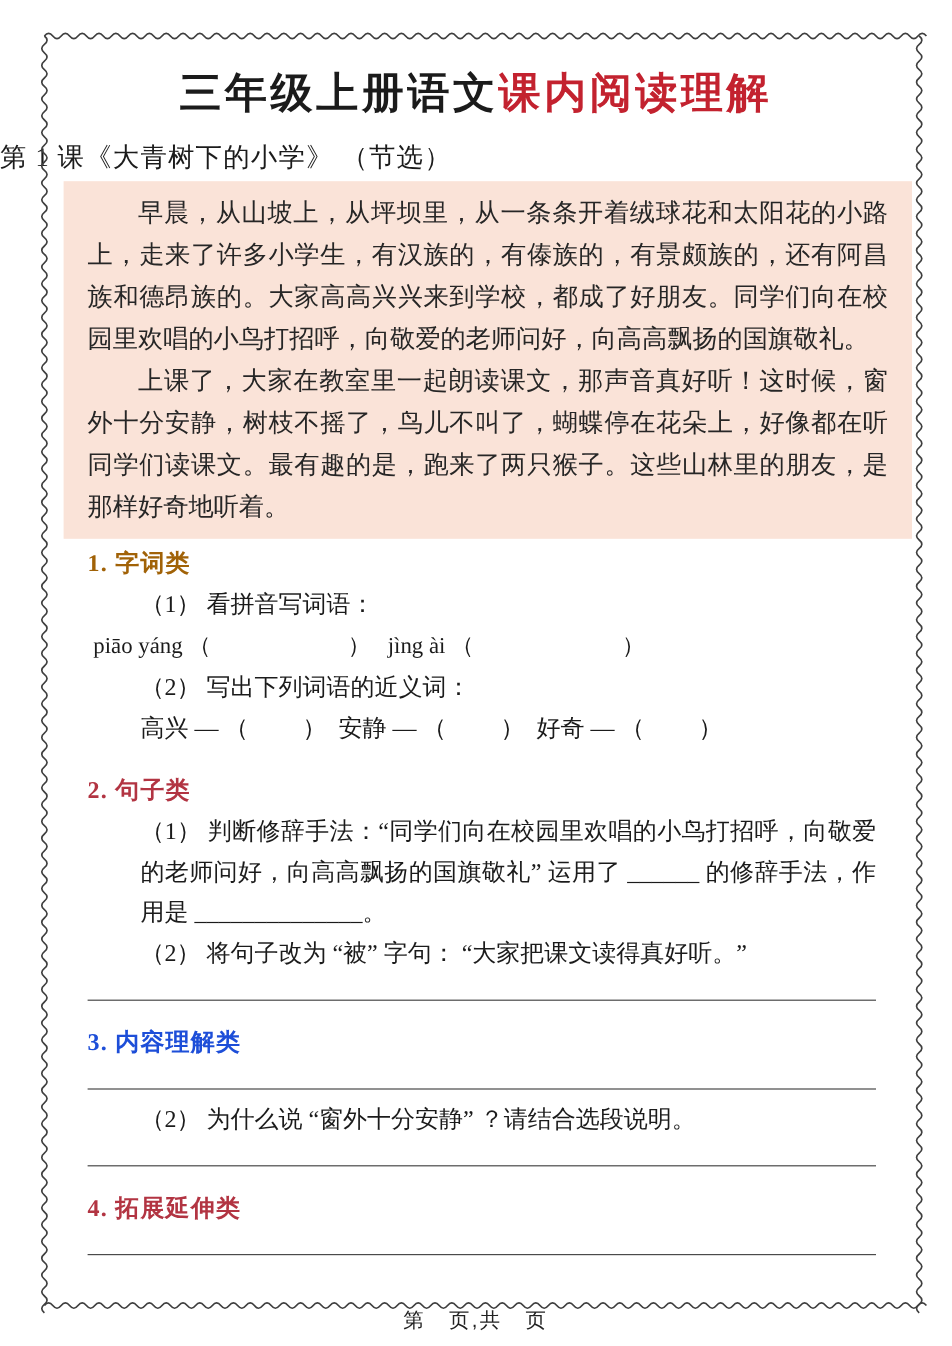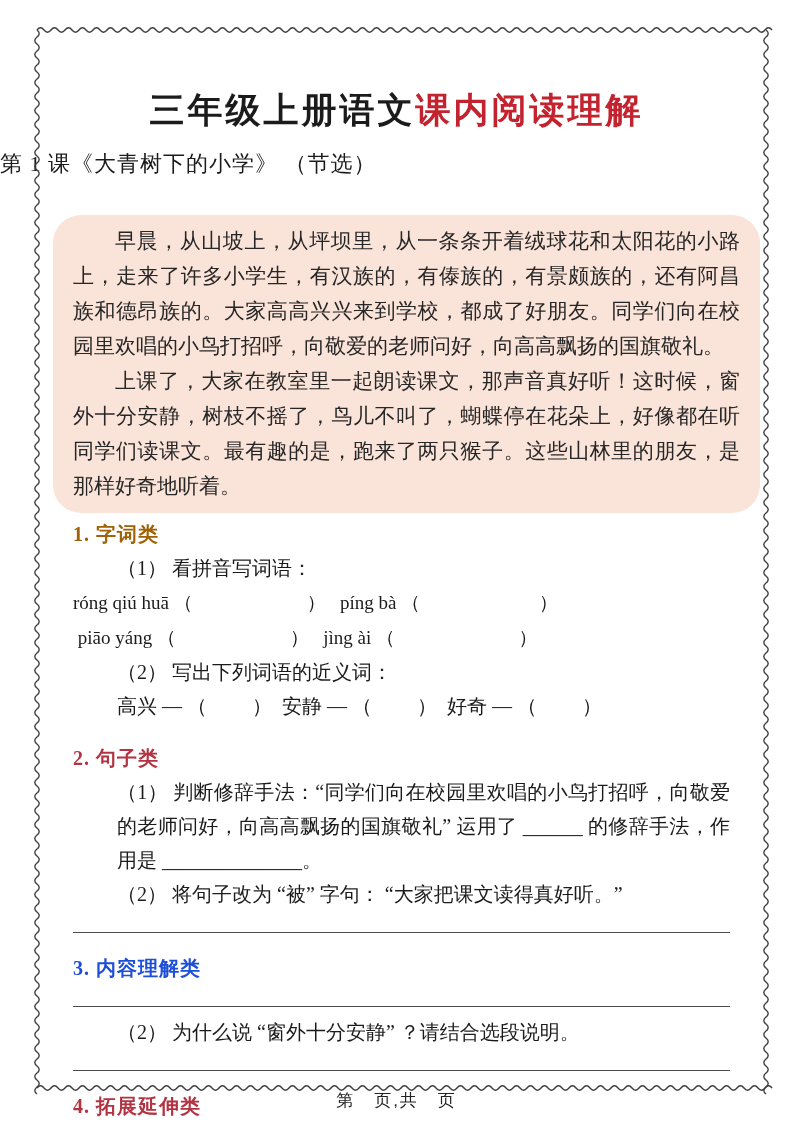--- a/index.html
+++ b/index.html
@@ -9,43 +9,42 @@
     width:793px; height:1122px;
     background:#ffffff;
     overflow:hidden;
     font-family:"Liberation Serif","DejaVu Serif",serif;
     color:#1b1b1b;
   }
   .border-svg { position:absolute; left:0; top:0; pointer-events:none; }
   .border-svg path { fill:none; stroke:#3f3f3f; stroke-width:1.4; }
 
   .title {
-    padding-top:88px;
+    padding-top:55px;
     text-align:center;
     font-size:35px;
     font-weight:bold;
     letter-spacing:3px;
     line-height:45px;
   }
   .subtitle {
     margin-top:16px;
     text-align:left;
     font-size:22px;
     line-height:30px;
     letter-spacing:1px;
   }
   .passage {
-    margin:36px 33px 0 53px;
+    margin:5px 33px 0 53px;
     width:707px;
     padding:9px 20px 9px 20px;
     font-size:21px;
     line-height:35px;
     text-align:justify;
     color:#262626;
-    border-radius:28px;
   }
   .para { text-indent:2em; }
 
   .qa { margin:4px 63px 0 73px; }
   .sec-head {
     font-size:20px;
     font-weight:bold;
     line-height:34px;
     letter-spacing:1px;
     margin-top:18px;
@@ -90,21 +89,20 @@
 
   <div class="passage" style="background-color: rgb(250, 227, 216);">
     <p class="para">早晨，从山坡上，从坪坝里，从一条条开着绒球花和太阳花的小路上，走来了许多小学生，有汉族的，有傣族的，有景颇族的，还有阿昌族和德昂族的。大家高高兴兴来到学校，都成了好朋友。同学们向在校园里欢唱的小鸟打招呼，向敬爱的老师问好，向高高飘扬的国旗敬礼。</p>
     <p class="para">上课了，大家在教室里一起朗读课文，那声音真好听！这时候，窗外十分安静，树枝不摇了，鸟儿不叫了，蝴蝶停在花朵上，好像都在听同学们读课文。最有趣的是，跑来了两只猴子。这些山林里的朋友，是那样好奇地听着。</p>
   </div>
 
   <div class="qa">
 
     <div class="sec-head" style="color: #a16207;">1. 字词类</div>
     <div class="q">（1） 看拼音写词语：</div>
-    <div class="pinyin">róng qiú huā （                        ）   píng bà （                         ）</div>
     <div class="pinyin"> piāo yáng （                        ）   jìng ài （                          ）</div>
     <div class="q">（2） 写出下列词语的近义词：</div>
     <div class="q pre">高兴 — （         ）  安静 — （         ）  好奇 — （         ）</div>
 
     <div class="sec-head" style="color: rgb(178, 52, 66);">2. 句子类</div>
     <div class="q justify">（1） 判断修辞手法：“同学们向在校园里欢唱的小鸟打招呼，向敬爱的老师问好，向高高飘扬的国旗敬礼” 运用了 ______ 的修辞手法，作用是 ______________。</div>
     <div class="q">（2） 将句子改为 “被” 字句： “大家把课文读得真好听。”</div>
     <div class="answer-line"></div>
 
     <div class="sec-head" style="color: #1d4ed8;">3. 内容理解类</div>

